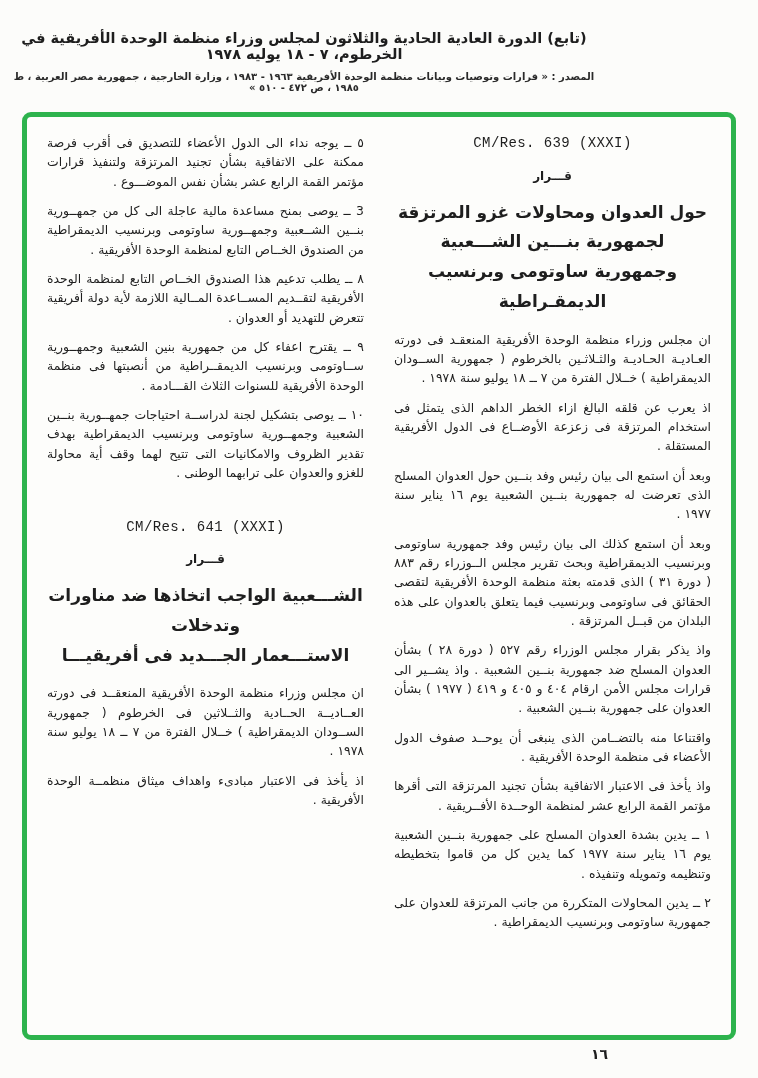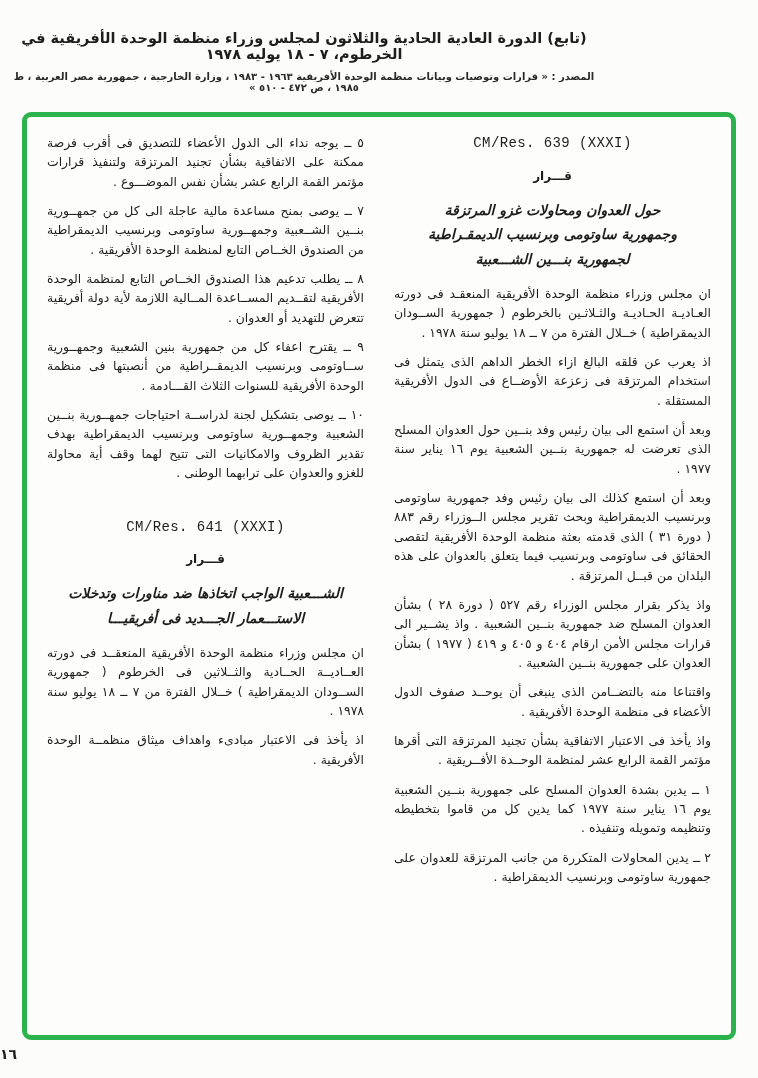--- a/index.html
+++ b/index.html
@@ -30,65 +30,65 @@
   .column { flex:1 1 0; direction:rtl; text-align:justify; font-size:12.4px; line-height:1.56; }
 
   .res-ref {
     direction:ltr; text-align:center; unicode-bidi:embed;
     font-family:Liberation Mono, monospace;
     font-size:14px; letter-spacing:0.4px;
     margin-bottom:12px; font-weight:normal;
   }
   .res-ref.second { margin-top:34px; }
   .res-heading { text-align:center; font-size:12px; font-weight:bold; margin:8px 0 12px 0; }
-  .res-title { text-align:center; font-weight:bold; font-size:14px; line-height:1.75; margin-bottom:13px;font-style:italic; }
+  .res-title { text-align:center; font-weight:bold; font-size:17px; line-height:1.75; margin-bottom:13px; }
   .res-title .t-line { text-align:center; }
 
   p.para { margin-bottom:10px; text-align:justify; text-justify:inter-word; }
 
   .page-number {
     position:absolute; bottom:16px; left:0; width:100%;
-    text-align:left; font-size:14px; font-weight:bold;
+    text-align:right; font-size:14px; font-weight:bold;
   }
 </style>
 </head>
 <body>
 
 <div class="page" dir="rtl">
 
   <header class="page-header">
     <div class="header-line1">(تابع) الدورة العادية الحادية والثلاثون لمجلس وزراء منظمة الوحدة الأفريقية في الخرطوم، ٧ - ١٨ يوليه ١٩٧٨</div>
     <div class="header-line2">المصدر : « قرارات وتوصيات وبيانات منظمة الوحدة الأفريقية ١٩٦٣ - ١٩٨٣ ، وزارة الخارجية ، جمهورية مصر العربية ، ط ١٩٨٥ ، ص ٤٧٢ - ٥١٠ »</div>
   </header>
 
   <div class="green-box">
     <div class="columns">
 
       <section class="column">
         <div class="res-ref">CM/Res. 639 (XXXI)</div>
         <h2 class="res-heading">قـــرار</h2>
         <div class="res-title">
           <div class="t-line">حول العدوان ومحاولات غزو المرتزقة</div>
+          <div class="t-line">لجمهورية بنـــين الشـــعبية</div>
           <div class="t-line">وجمهورية ساوتومى وبرنسيب الديمقـراطية</div>
-          <div class="t-line">لجمهورية بنـــين الشـــعبية</div>
         </div>
         <p class="para">ان مجلس وزراء منظمة الوحدة الأفريقية المنعقـد فى دورته العـاديـة الحـاديـة والثـلاثـين بالخرطوم ( جمهورية الســودان الديمقراطية ) خــلال الفترة من ٧ ــ ١٨ يوليو سنة ١٩٧٨ .</p>
         <p class="para">اذ يعرب عن قلقه البالغ ازاء الخطر الداهم الذى يتمثل فى استخدام المرتزقة فى زعزعة الأوضــاع فى الدول الأفريقية المستقلة .</p>
         <p class="para">وبعد أن استمع الى بيان رئيس وفد بنــين حول العدوان المسلح الذى تعرضت له جمهورية بنــين الشعبية يوم ١٦ يناير سنة ١٩٧٧ .</p>
         <p class="para">وبعد أن استمع كذلك الى بيان رئيس وفد جمهورية ساوتومى وبرنسيب الديمقراطية وبحث تقرير مجلس الــوزراء رقم ٨٨٣ ( دورة ٣١ ) الذى قدمته بعثة منظمة الوحدة الأفريقية لتقصى الحقائق فى ساوتومى وبرنسيب فيما يتعلق بالعدوان على هذه البلدان من قبــل المرتزقة .</p>
         <p class="para">واذ يذكر بقرار مجلس الوزراء رقم ٥٢٧ ( دورة ٢٨ ) بشأن العدوان المسلح ضد جمهورية بنــين الشعبية . واذ يشــير الى قرارات مجلس الأمن ارقام ٤٠٤ و ٤٠٥ و ٤١٩ ( ١٩٧٧ ) بشأن العدوان على جمهورية بنــين الشعبية .</p>
         <p class="para">واقتناعا منه بالتضــامن الذى ينبغى أن يوحــد صفوف الدول الأعضاء فى منظمة الوحدة الأفريقية .</p>
         <p class="para">واذ يأخذ فى الاعتبار الاتفاقية بشأن تجنيد المرتزقة التى أقرها مؤتمر القمة الرابع عشر لمنظمة الوحــدة الأفــريقية .</p>
         <p class="para">١ ــ يدين بشدة العدوان المسلح على جمهورية بنــين الشعبية يوم ١٦ يناير سنة ١٩٧٧ كما يدين كل من قاموا بتخطيطه وتنظيمه وتمويله وتنفيذه .</p>
         <p class="para">٢ ــ يدين المحاولات المتكررة من جانب المرتزقة للعدوان على جمهورية ساوتومى وبرنسيب الديمقراطية .</p>
       </section>
 
       <section class="column">
         <p class="para">٥ ــ يوجه نداء الى الدول الأعضاء للتصديق فى أقرب فرصة ممكنة على الاتفاقية بشأن تجنيد المرتزقة ولتنفيذ قرارات مؤتمر القمة الرابع عشر بشأن نفس الموضـــوع .</p>
-        <p class="para">٧ ــ يوصى بمنح مساعدة مالية عاجلة الى كل من جمهــورية بنــين الشــعبية وجمهــورية ساوتومى وبرنسيب الديمقراطية من الصندوق الخــاص التابع لمنظمة الوحدة الأفريقية .</p>
+        <p class="para">3 ــ يوصى بمنح مساعدة مالية عاجلة الى كل من جمهــورية بنــين الشــعبية وجمهــورية ساوتومى وبرنسيب الديمقراطية من الصندوق الخــاص التابع لمنظمة الوحدة الأفريقية .</p>
         <p class="para">٨ ــ يطلب تدعيم هذا الصندوق الخــاص التابع لمنظمة الوحدة الأفريقية لتقــديم المســاعدة المــالية اللازمة لأية دولة أفريقية تتعرض للتهديد أو العدوان .</p>
         <p class="para">٩ ــ يقترح اعفاء كل من جمهورية بنين الشعبية وجمهــورية ســاوتومى وبرنسيب الديمقــراطية من أنصبتها فى منظمة الوحدة الأفريقية للسنوات الثلاث القـــادمة .</p>
         <p class="para">١٠ ــ يوصى بتشكيل لجنة لدراســة احتياجات جمهــورية بنــين الشعبية وجمهــورية ساوتومى وبرنسيب الديمقراطية بهدف تقدير الظروف والامكانيات التى تتيح لهما وقف أية محاولة للغزو والعدوان على ترابهما الوطنى .</p>
 
         <div class="res-ref second">CM/Res. 641 (XXXI)</div>
         <h2 class="res-heading">قـــرار</h2>
         <div class="res-title">
           <div class="t-line">الشـــعبية الواجب اتخاذها ضد مناورات وتدخلات</div>
           <div class="t-line">الاستـــعمار الجـــديد فى أفريقيـــا</div>
         </div>

